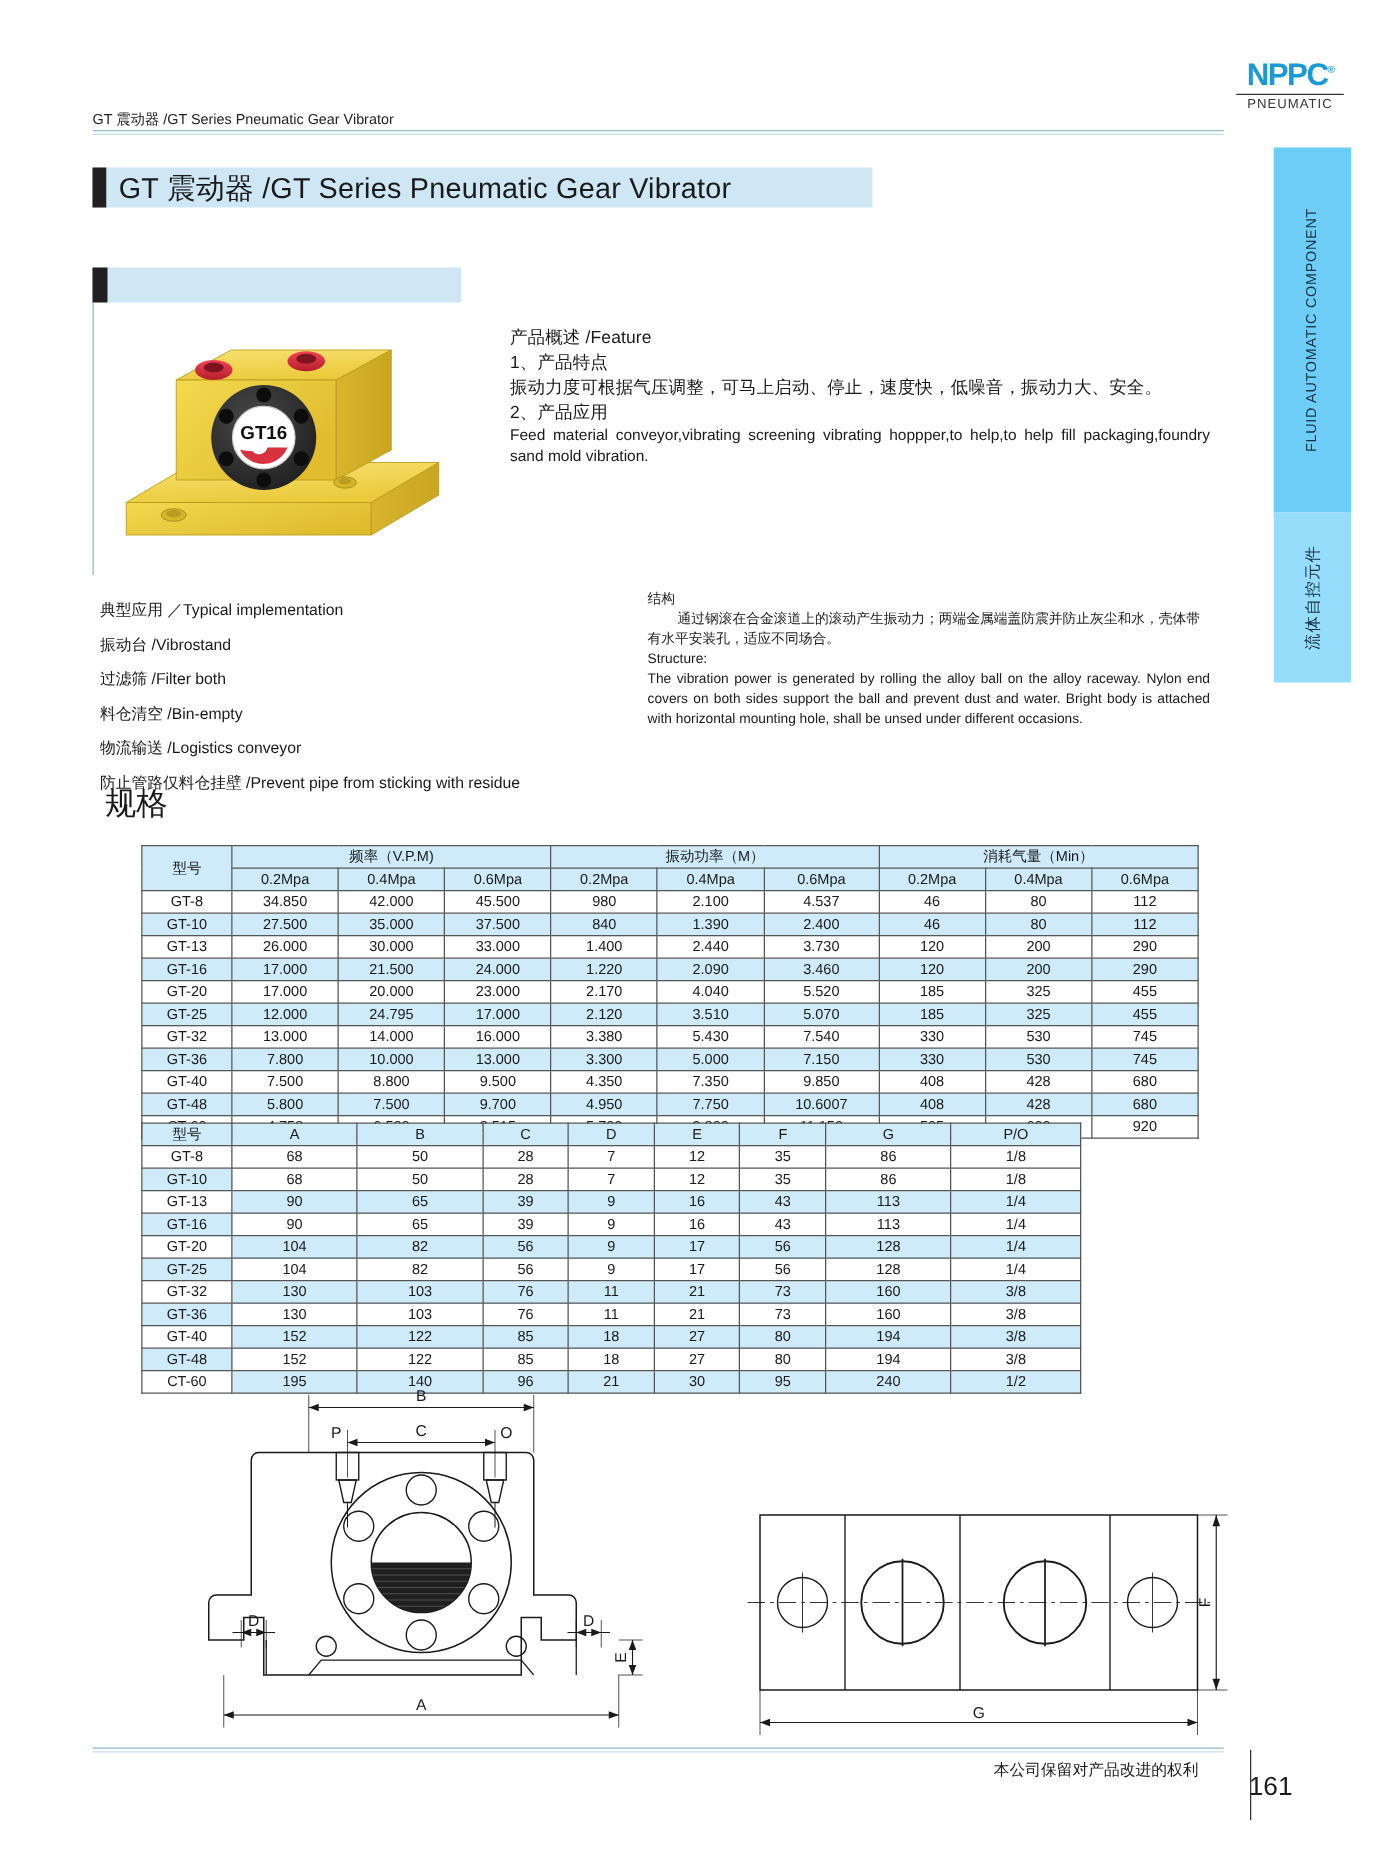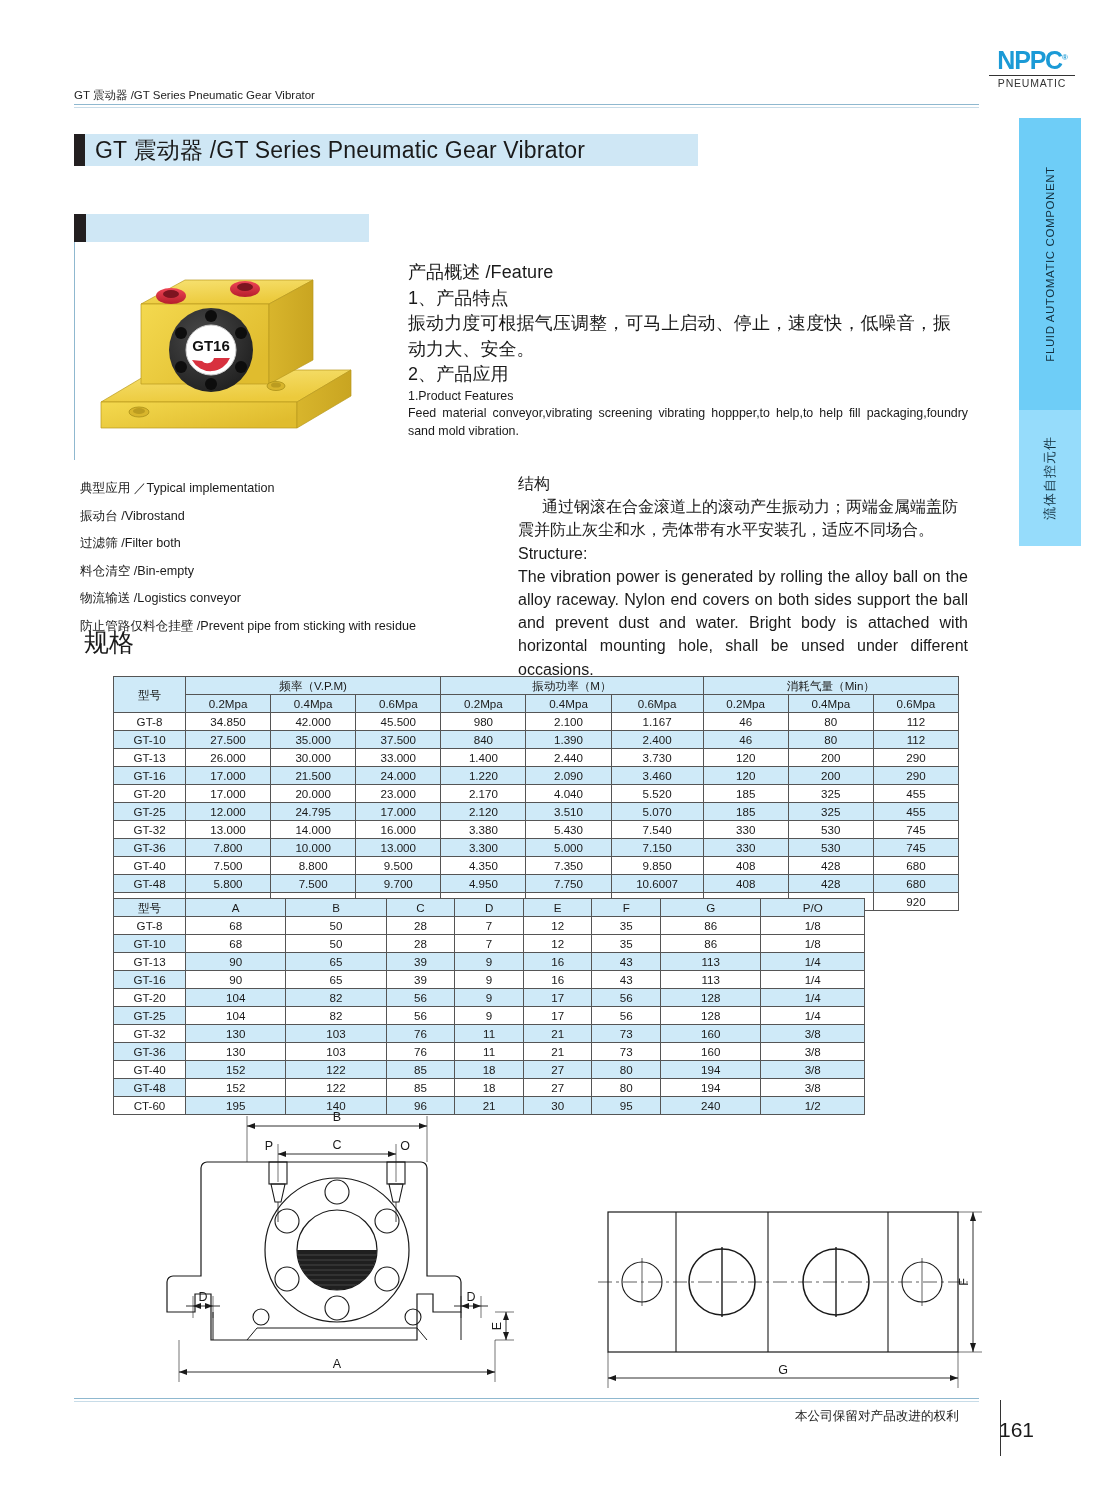--- a/index.html
+++ b/index.html
@@ -71,30 +71,30 @@
   .photo-head .tick { width: 12px; height: 28px; background: #231f20; }
   .photo-frame {
     position: absolute; left: 74px; top: 242px; width: 310px; height: 218px;
     border-left: 1.4px solid #8fb8cf;
   }
   .vib-svg { position: absolute; left: 18px; top: 10px; }
 
   
   .feature { position: absolute; left: 408px; top: 260px; width: 560px; }
   .feature p { margin: 0; font-size: 12.4px; line-height: 1.42; color: #1a1a1a; }
-  .feature p.cn { font-size: 18px; letter-spacing: 0.1px; }
+  .feature p.cn { font-size: 14px; letter-spacing: 0.1px; }
   .feature p.just { text-align: justify; }
 
   
   .typ { position: absolute; left: 80px; top: 480px; width: 380px; }
   .typ p { margin: 0 0 10.5px 0; font-size: 12.6px; color: #1a1a1a; }
 
   
   .struct { position: absolute; left: 518px; top: 472px; width: 450px; }
-  .struct p { margin: 0; font-size: 16px; line-height: 1.45; }
+  .struct p { margin: 0; font-size: 11px; line-height: 1.45; }
   .struct p.indent { text-indent: 24px; }
   .struct p.just { text-align: justify; }
 
   
   .spec-h {
     position: absolute; left: 84px; top: 626px; font-size: 25px;
     font-family: "Liberation Serif", "DejaVu Serif", serif; color: #1a1a1a;
   }
 
   
@@ -218,21 +218,20 @@
     <ellipse cx="183" cy="134" rx="9" ry="4.5" fill="#d8b52c" stroke="#a98f19" stroke-width="0.8"></ellipse>
     <ellipse cx="183" cy="133" rx="5" ry="2.6" fill="#bb9c20"></ellipse>
   </svg>
 </div>
 
 <div class="feature">
   <p class="cn">产品概述 /Feature</p>
   <p class="cn">1、产品特点</p>
   <p class="cn">振动力度可根据气压调整，可马上启动、停止，速度快，低噪音，振动力大、安全。</p>
   <p class="cn">2、产品应用</p>
-  <p>1.Product Features</p>
   <p class="just">Feed material conveyor,vibrating screening vibrating hoppper,to help,to help fill packaging,foundry sand mold vibration.</p>
 </div>
 
 <div class="typ">
   <p>典型应用 ／Typical implementation</p>
   <p>振动台 /Vibrostand</p>
   <p>过滤筛 /Filter both</p>
   <p>料仓清空 /Bin-empty</p>
   <p>物流输送 /Logistics conveyor</p>
   <p>防止管路仅料仓挂壁 /Prevent pipe from sticking with residue</p>
@@ -268,21 +267,21 @@
     </tr>
   </thead>
   <tbody id="t1body">
       <tr>
         <td class="m">GT-8</td>
         <td>34.850</td>
         <td>42.000</td>
         <td>45.500</td>
         <td>980</td>
         <td>2.100</td>
-        <td>1.167</td>
+        <td>4.537</td>
         <td>46</td>
         <td>80</td>
         <td>112</td>
       </tr>
       <tr>
         <td class="m shade">GT-10</td>
         <td class="shade">27.500</td>
         <td class="shade">35.000</td>
         <td class="shade">37.500</td>
         <td class="shade">840</td>

